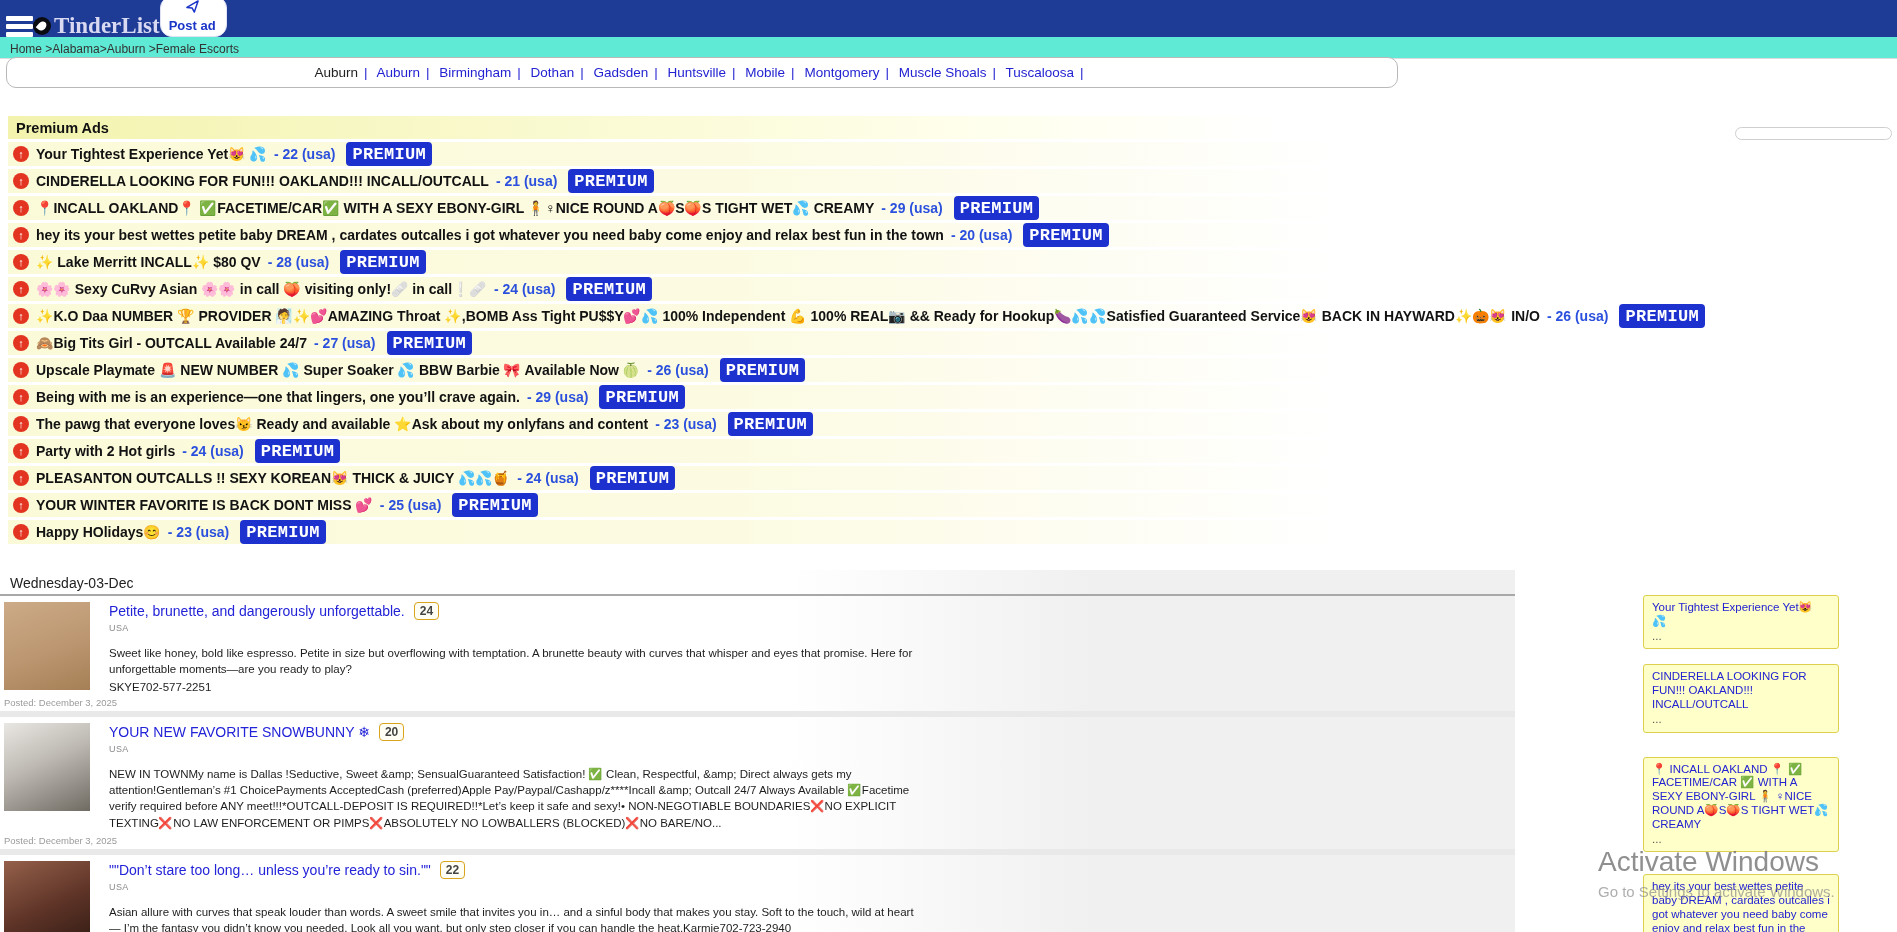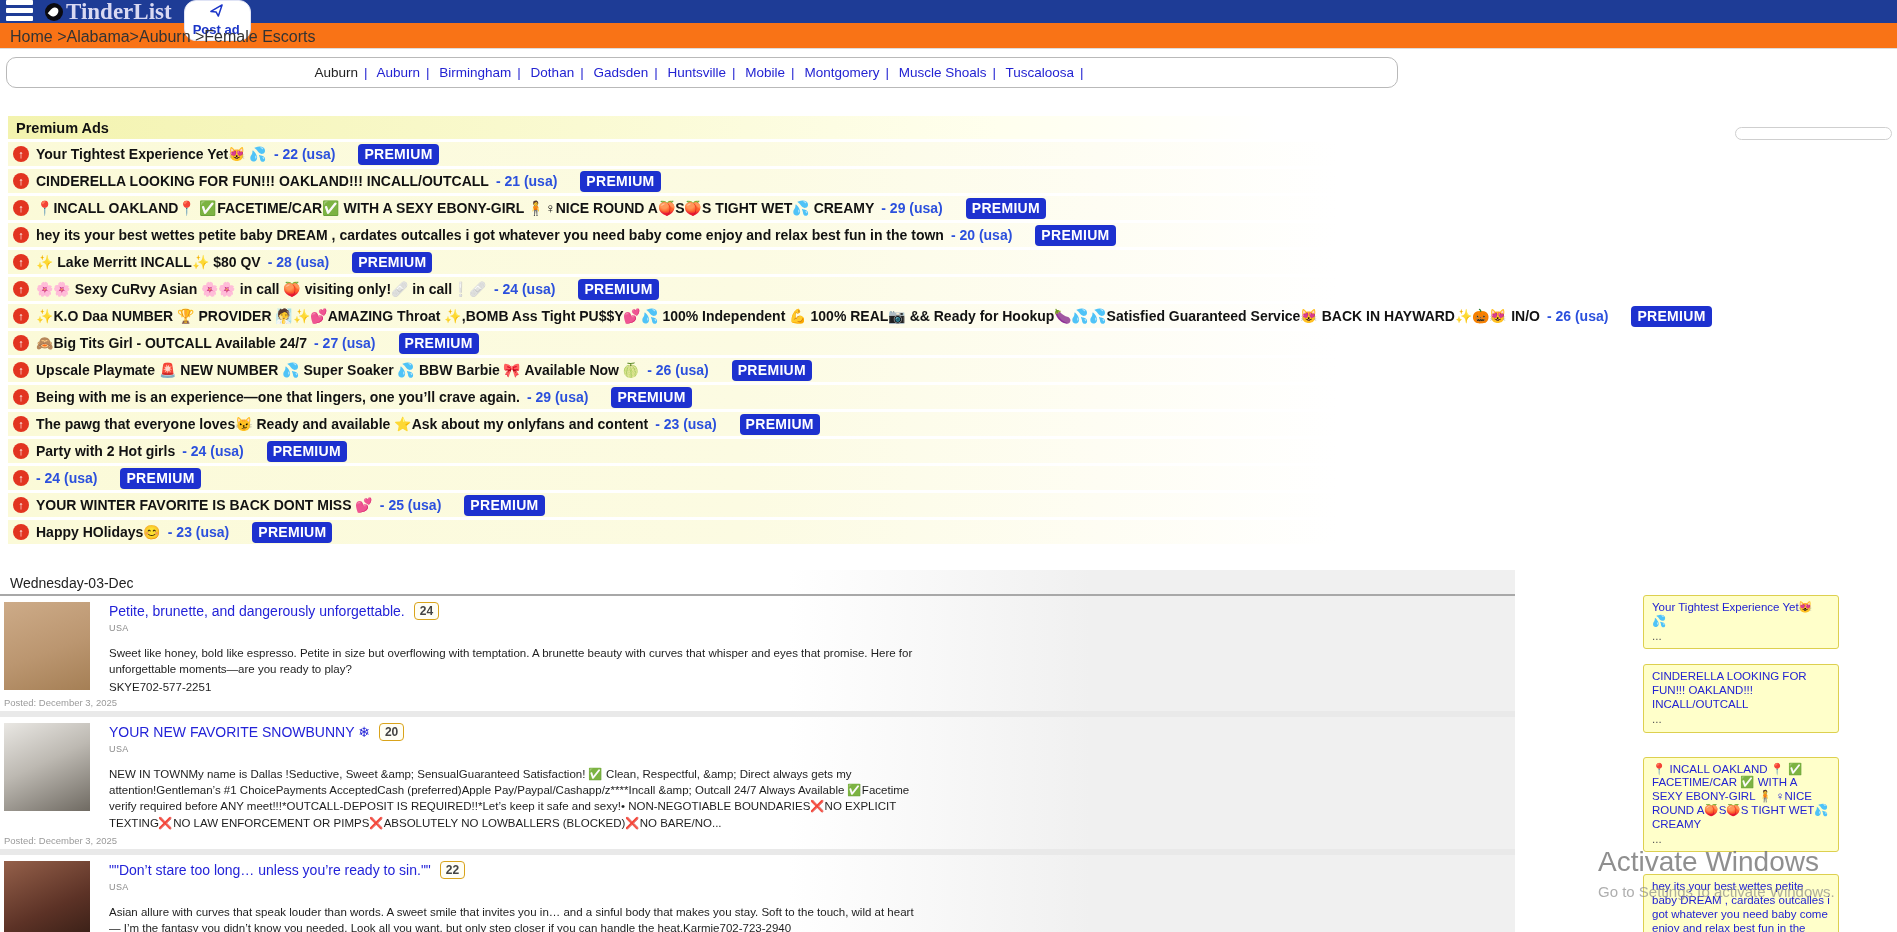--- a/index.html
+++ b/index.html
@@ -1,30 +1,30 @@
 <!DOCTYPE html>
 <html><head>
 <meta charset="utf-8">
 <style>
   * { box-sizing: border-box; margin: 0; padding: 0; }
   html,body { width:1897px; height:932px; overflow:hidden; }
   body { font-family:"Liberation Sans", sans-serif; background:#fff; position:relative; }
   a { text-decoration:none; cursor:pointer; }
 
   
-  .topbar { height:23px; background:#1e3c96; display:flex; align-items:flex-start; padding:0 6px; gap:12px; }
+  .topbar { height:37px; background:#1e3c96; display:flex; align-items:flex-end; padding:0 6px; }
   .hamburger { width:27px; height:21px; display:flex; flex-direction:column; justify-content:space-between; cursor:pointer; }
   .hamburger i { display:block; height:5px; background:#fff; border-radius:1px; }
   .logo { display:flex; align-items:center; gap:3px; color:#d9d9f2; font-family:"Liberation Serif", serif; font-size:23px; font-weight:bold; line-height:1; }
   .logo-circle { width:18px; height:18px; background:#0b0b12; border-radius:50%; position:relative; overflow:hidden; }
   .logo-circle::after { content:""; position:absolute; left:5px; top:4px; width:8px; height:10px; background:#fff; border-radius:50% 50% 50% 0; transform:rotate(40deg); }
   .postad { background:#fff; border:1px solid #dfe3f5; color:#1b35c8; font-weight:bold; font-size:13px; border-radius:12px; padding:3px 10px 3px 8px; display:flex; align-items:center; gap:5px; cursor:pointer;flex-direction:column; }
 
   
-  .breadcrumb { background:#f97316; border-bottom:1px solid #dcdcdc; font-size:16px; color:#333; padding:5px 10px 2px; }
+  .breadcrumb { background:#5eead4; border-bottom:1px solid #dcdcdc; font-size:12px; color:#333; padding:5px 10px 2px; }
 
   
   .citybox { position:absolute; left:6px; top:57px; width:1392px; height:31px; border:1px solid #b9b9b9; border-radius:10px; background:#fff; display:flex; align-items:center; justify-content:center; font-size:13.5px; }
   .city { white-space:nowrap; }
   .city a { color:#2323d2; }
   .city a.current { color:#222; }
   .city .sep { color:#2323d2; margin:0 6px; }
 
   .minibox { position:absolute; left:1735px; top:127px; width:157px; height:13px; border:1px solid #cfcfcf; border-radius:7px; background:#fff; }
 
@@ -33,22 +33,22 @@
   .pheader { width:1270px; padding:4px 8px 3px; font-size:14.5px; font-weight:bold; color:#111;
              background:linear-gradient(to right,#f3f3ae 0%, #fafad2 45%, #ffffee 78%, #ffffff 100%); }
   .prow { margin-top:3px; height:24px; width:1330px; padding:0 5px; display:flex; align-items:center; gap:7px;
           white-space:nowrap; font-size:14px; font-weight:bold;
           background:linear-gradient(to right,#fbfad8 0%, #fcfbe2 55%, #fefdf3 82%, rgba(255,255,255,0) 100%); }
   .upicon { flex:0 0 auto; width:16px; height:16px; border-radius:50%; background:#e23420; color:#fff;
             display:inline-flex; align-items:center; justify-content:center; font-size:11px; line-height:1; }
   .upicon::before { content:"↑"; font-weight:bold; }
   .ptitle { color:#121212; }
   .pmeta { color:#2b50dd; }
-  .pbadge { background:#1d31cf; color:#fff; font-size:14px; font-weight:bold; letter-spacing:.3px;
-            padding:2.5px 6px; border-radius:4px; margin-left:16px; }
+  .pbadge { background:#1d31cf; color:#fff; font-size:17px; font-weight:bold; letter-spacing:.3px;
+            padding:2.5px 6px; border-radius:4px; margin-left:4px;font-family:Liberation Mono, monospace; }
 
   
   .mainlist { position:absolute; left:0; top:570px; width:1515px; height:362px;
               background:linear-gradient(to right,#ffffff 52%, #f0f0f0 72%); overflow:hidden; }
   .datebar { font-size:14px; color:#222; padding:5px 10px 3px; border-bottom:2px solid #a8a8a8; }
   .listing { position:relative; padding:6px 12px 16px; border-bottom:6px solid #e9e9e9; }
   .thumb { position:absolute; left:4px; top:6px; width:86px; height:88px; cursor:pointer; }
   #listings .idx0 .thumb { background:linear-gradient(160deg,#cdab88 0%,#bb9670 55%,#a57f55 100%); }
   #listings .idx1 .thumb { background:linear-gradient(155deg,#e9e7e3 0%,#bdb9b2 45%,#6f6a62 100%); }
   #listings .idx2 .thumb { background:linear-gradient(155deg,#94604a 0%,#5c3226 55%,#2f1a12 100%); }
@@ -209,20 +209,21 @@
 
   <div class="prow idx11">
     <span class="upicon"></span>
     <a class="ptitle">Party with 2 Hot girls</a>
     <span class="pmeta">- 24 (usa)</span>
     <span class="pbadge">PREMIUM</span>
   </div>
 
   <div class="prow idx12">
     <span class="upicon"></span>
+    <a class="ptitle">PLEASANTON OUTCALLS !! SEXY KOREAN😻 THICK &amp; JUICY 💦💦🍯</a>
     <span class="pmeta">- 24 (usa)</span>
     <span class="pbadge">PREMIUM</span>
   </div>
 
   <div class="prow idx13">
     <span class="upicon"></span>
     <a class="ptitle">YOUR WINTER FAVORITE IS BACK DONT MISS 💕</a>
     <span class="pmeta">- 25 (usa)</span>
     <span class="pbadge">PREMIUM</span>
   </div>

